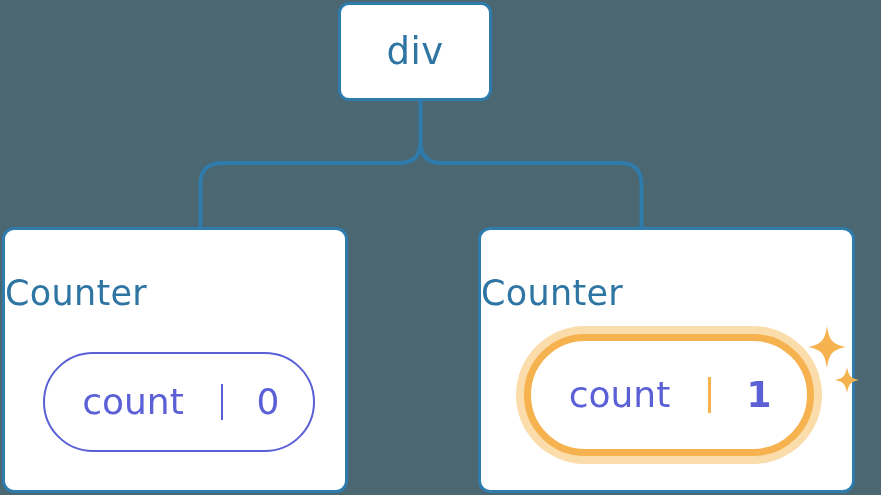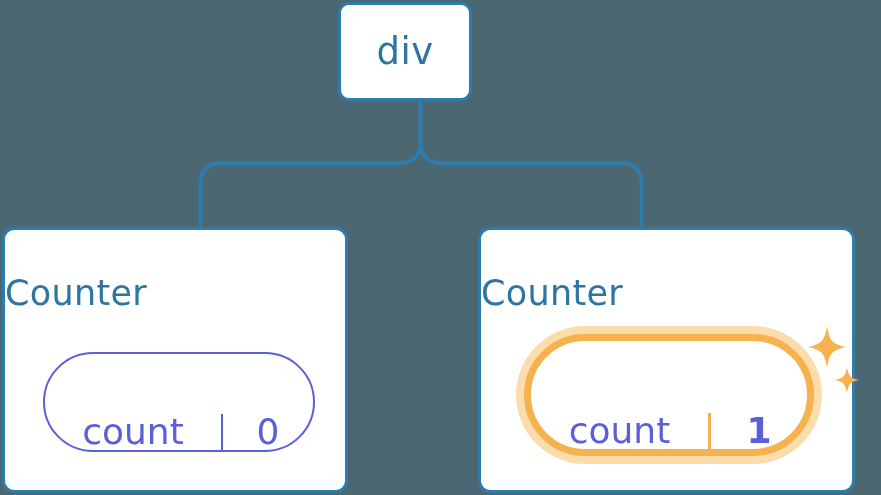--- a/index.html
+++ b/index.html
@@ -36,21 +36,21 @@
     background: #ffffff;
     border: 3px solid #2f7bab;
     border-radius: 12px;
     box-sizing: border-box;
   }
 
   
   #node-root {
     left: 338px;
     top: 2px;
-    width: 134px;
+    width: 154px;
     height: 99px;
     border-radius: 11px;
     display: flex;
     align-items: center;
     justify-content: center;
   }
   .root-label {
     color: #2e75a3;
     font-size: 37px;
     font-weight: 400;
@@ -93,21 +93,21 @@
   
   .pill-wrap {
     position: absolute;
   }
   #pill-left-wrap  { left: 38px;  top: 122px; }
   #pill-right-wrap { left: 43px;  top: 104px; }
 
   .pill {
     position: relative;
     display: flex;
-    align-items: flex-end;
+    align-items: center;
     box-sizing: border-box;
     background: #ffffff;
   }
 
   
   .pill.plain {
     width: 272px;
     height: 100px;
     border: 2px solid #5b60d6;
     border-radius: 50px;

